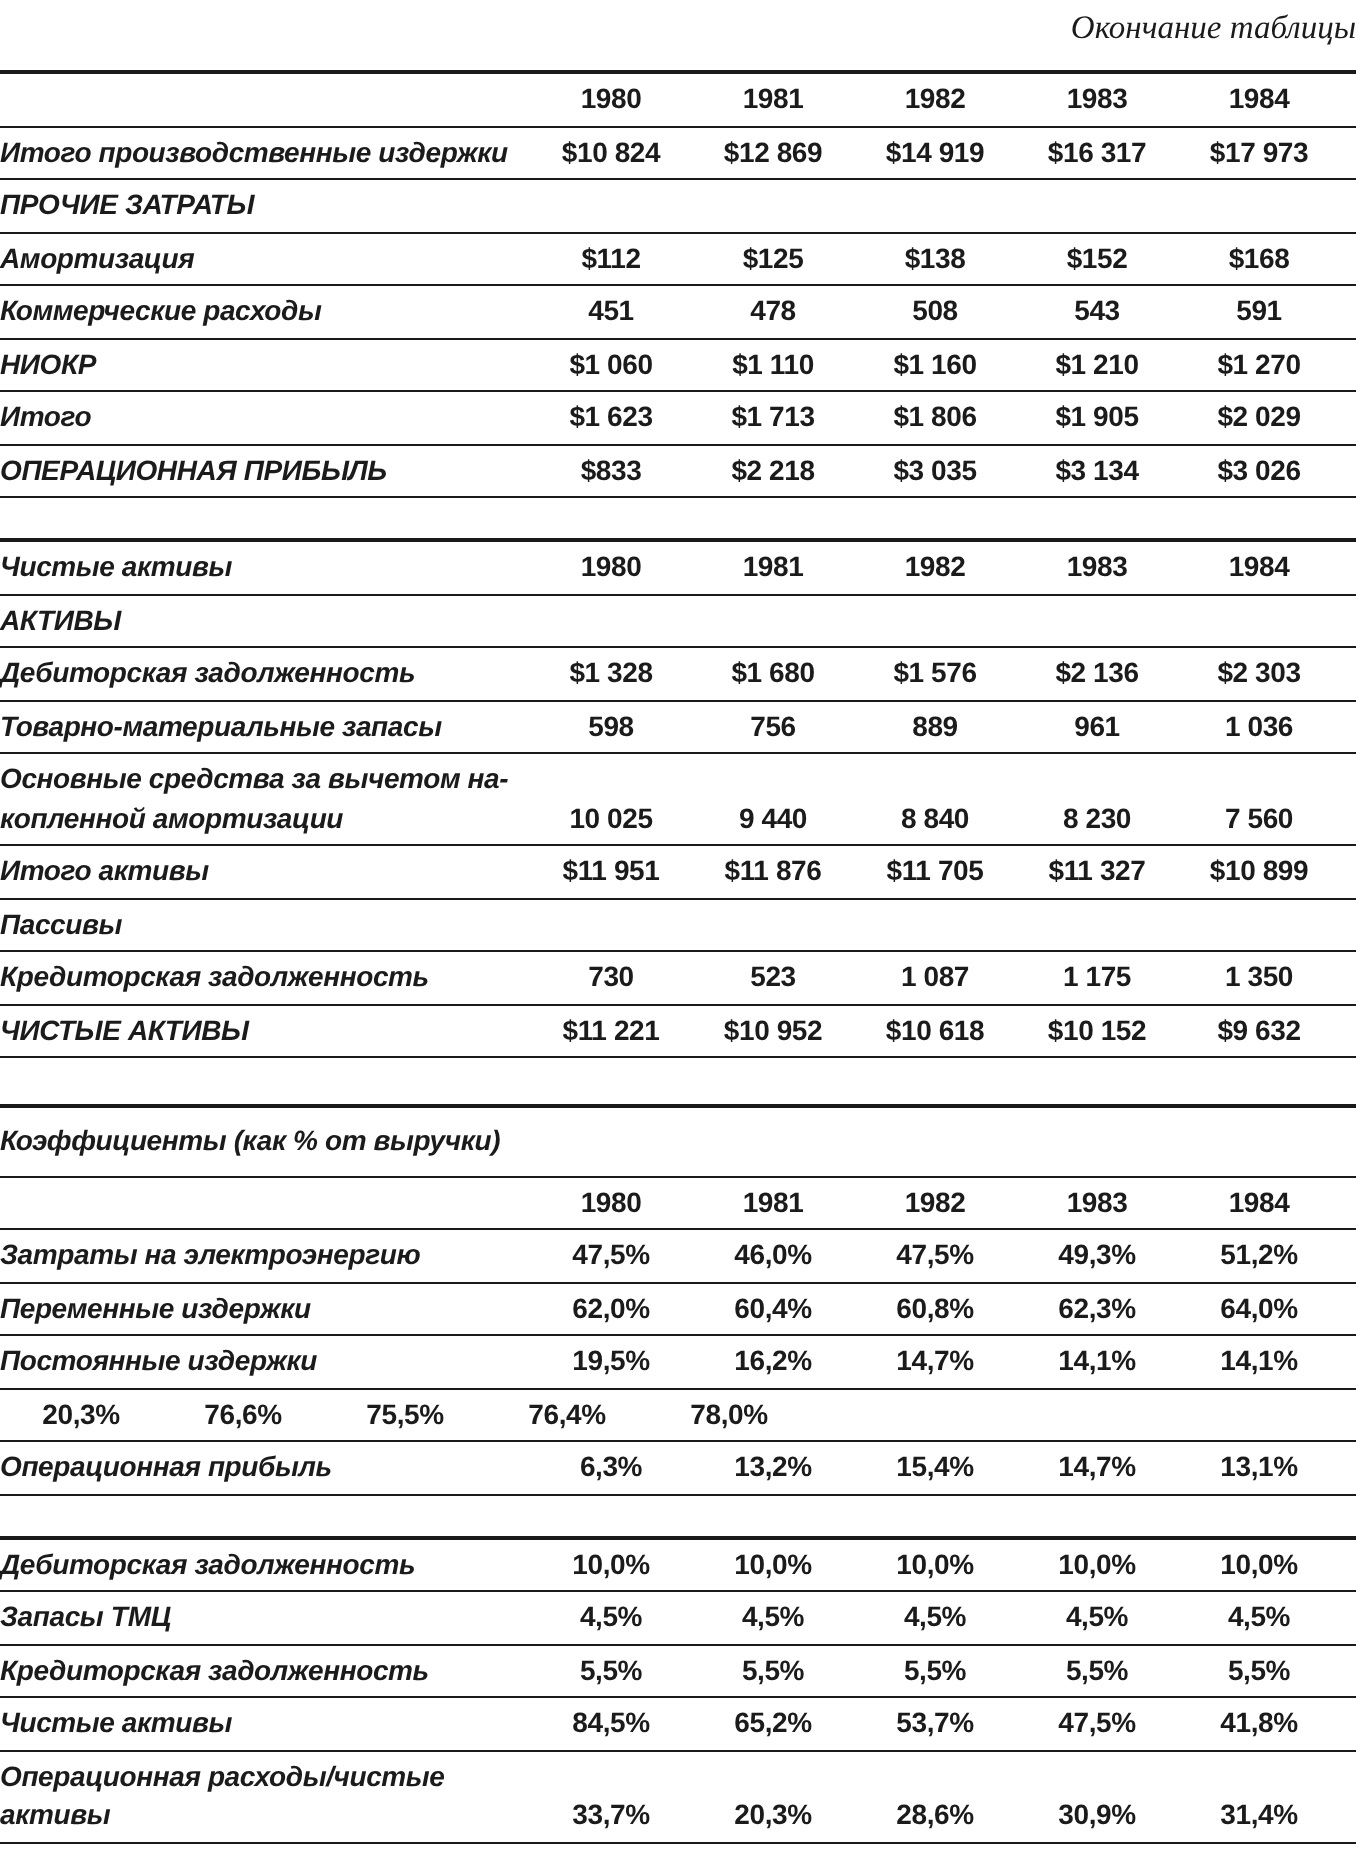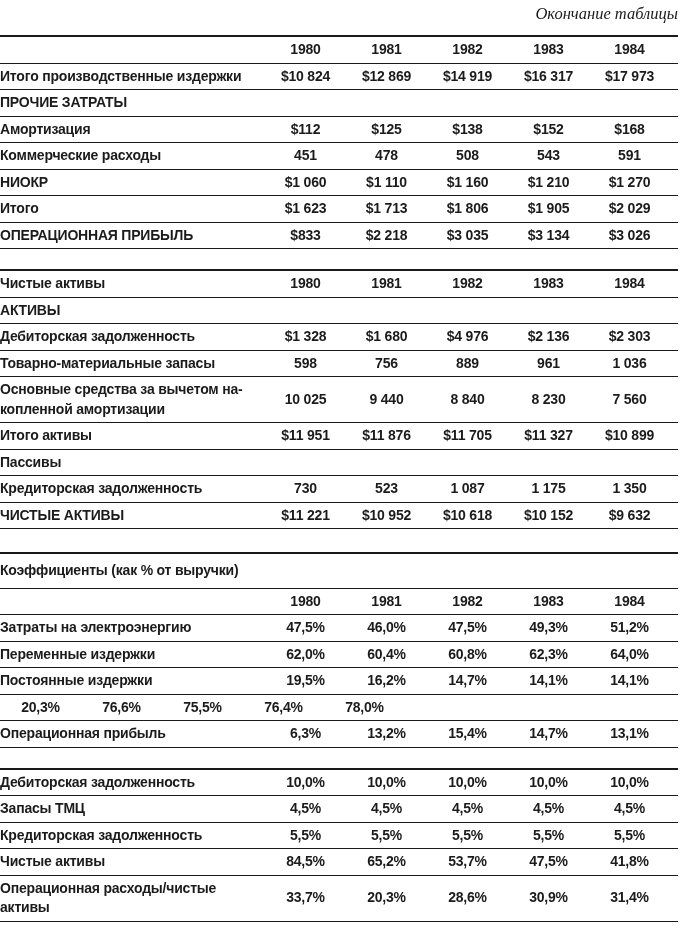--- a/index.html
+++ b/index.html
@@ -17,37 +17,38 @@
     font-size: 16.5px;
     line-height: 20px;
     text-align: right;
     margin-bottom: 11px;
   }
 
   .tbl { border-top: 2px solid #1a1a1a; }
 
   .row {
     display: flex;
-    align-items: center;
+    align-items: flex-end;
     border-bottom: 1.5px solid #1a1a1a;
     padding: 3px 0;
   }
   .row.tall { padding: 7px 0; }
 
   .cell {
     font-size: 14px;
     line-height: 19.5px;
     font-weight: 700;
     letter-spacing: -0.2px;
   }
   .label {
     width: 265px;
     padding-right: 4px;
     white-space: pre-line;
     text-align: left;
+    font-style: italic;
   }
   .val {
     width: 81px;
     text-align: center;
   }
   .gap { height: 20px; }
   .gap.g23 { height: 23px; }
 </style>
 </head>
 <body>
@@ -129,21 +130,21 @@
       <div class="cell val">1983</div>
       <div class="cell val">1984</div>
     </div>
     <div class="row">
       <div class="cell label">АКТИВЫ</div>
     </div>
     <div class="row">
       <div class="cell label">Дебиторская задолженность</div>
       <div class="cell val">$1 328</div>
       <div class="cell val">$1 680</div>
-      <div class="cell val">$4 976</div>
+      <div class="cell val">$1 576</div>
       <div class="cell val">$2 136</div>
       <div class="cell val">$2 303</div>
     </div>
     <div class="row">
       <div class="cell label">Товарно-материальные запасы</div>
       <div class="cell val">598</div>
       <div class="cell val">756</div>
       <div class="cell val">889</div>
       <div class="cell val">961</div>
       <div class="cell val">1 036</div>

